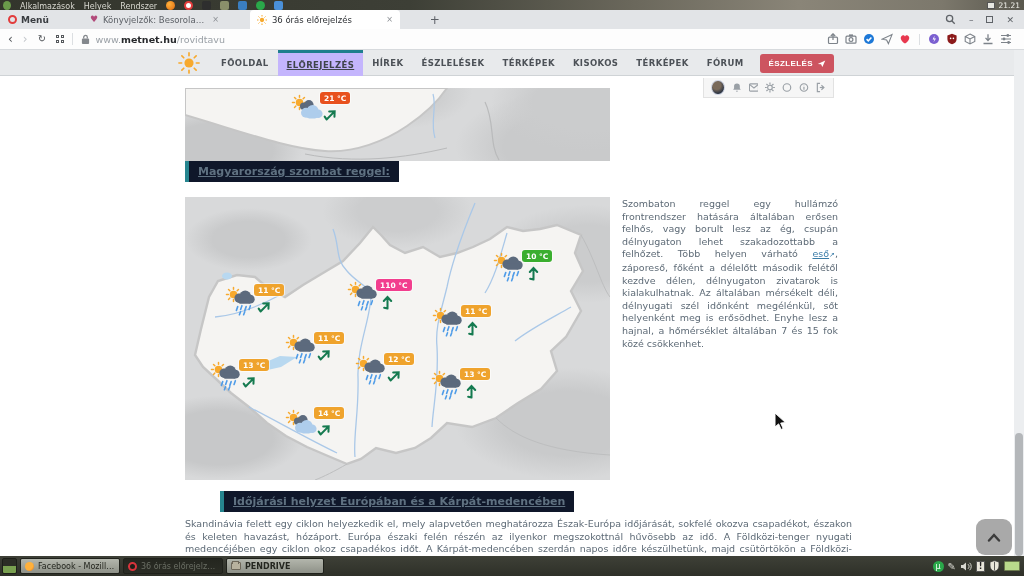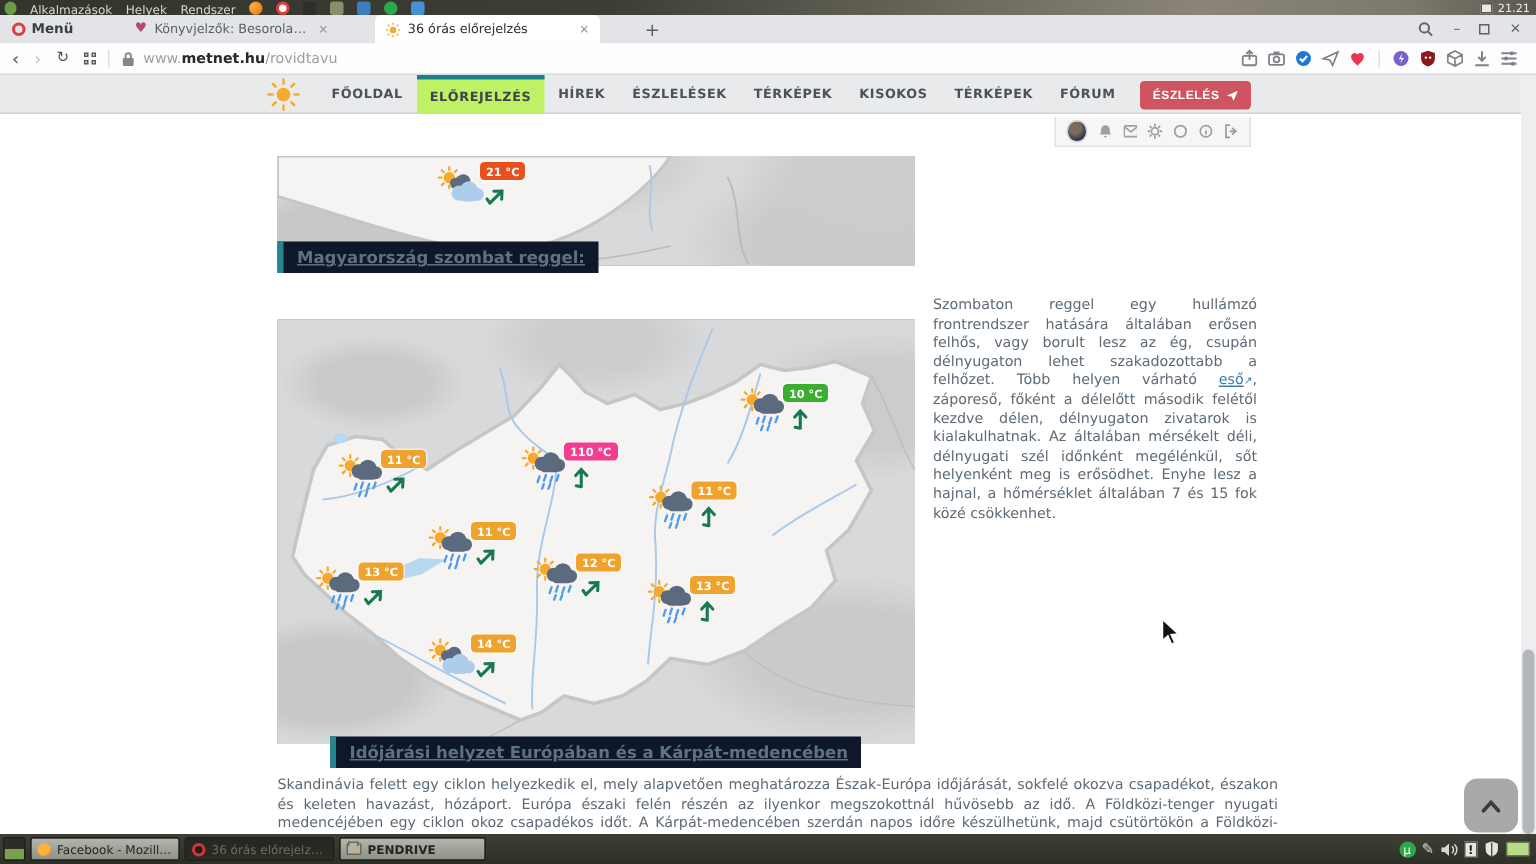--- a/index.html
+++ b/index.html
@@ -50,32 +50,32 @@
   .pscroll { position:absolute; right:0; top:40px; width:10px; height:506px; background:#eceef0; }
   .pthumb { position:absolute; left:1px; width:8px; border-radius:4px; background:#b4b7ba; }
 
   
   .sitenav { position:absolute; left:0; top:0; width:1014px; height:26px; background:#e8eaec;
     border-bottom:1px solid #cfd3d6; }
   .sitenav .wrap { position:absolute; left:178px; top:0; width:656px; height:26px; display:flex; align-items:stretch; }
   .sunlogo { align-self:center; margin-right:12px; }
   .nitem { font-size:8.5px; font-weight:bold; letter-spacing:.4px; color:#4c5157; display:flex; align-items:center;
     padding:0 9px; }
-  .nitem.active { background:#bef264; border-top:3px solid #1e7e8e; color:#3f444a; }
+  .nitem.active { background:#c4b5fd; border-top:3px solid #1e7e8e; color:#3f444a;text-decoration:underline; }
   .obsbtn { margin-left:auto; align-self:center; background:#cd5460; color:#fff; font-size:8px; font-weight:bold;
     letter-spacing:.4px; padding:5px 8px; border-radius:3px; display:flex; align-items:center; gap:4px; border:none;}
 
   
   .userbar { position:absolute; left:703px; top:28px; width:131px; height:20px; background:#f6f6f6;
     border:1px solid #e2e2e2; border-top:none; display:flex; align-items:center; gap:7px; padding:0 7px; }
   .avatar { width:15px; height:15px; border-radius:50%;
     background:radial-gradient(circle at 40% 35%, #7a6a5a 0 35%, #2e3644 70%, #1d2430); border:1px solid #cdd2e0;}
 
   
-  .map { position:absolute; background:#22c55e; overflow:hidden;margin-top:16px; }
+  .map { position:absolute; background:#ec4899; overflow:hidden; }
   .map1 { left:185px; top:38px; width:425px; height:73px; }
   .map2 { left:185px; top:147px; width:425px; height:283px; }
   .map .terrain { position:absolute; inset:0;
     background:
       radial-gradient(ellipse 120px 60px at 8% 85%, #c7c8c9 0 45%, transparent 70%),
       radial-gradient(ellipse 140px 70px at 95% 20%, #cbcccd 0 40%, transparent 70%),
       radial-gradient(ellipse 160px 80px at 90% 80%, #c9cacb 0 40%, transparent 70%),
       radial-gradient(ellipse 100px 50px at 50% 5%, #cccdce 0 40%, transparent 75%),
       radial-gradient(ellipse 90px 45px at 15% 15%, #c9cacb 0 40%, transparent 70%),
       linear-gradient(#d8d9da,#d8d9da); }
@@ -360,21 +360,21 @@
             <path d="M322 36 C315 60 310 80 300 96"></path>
           </g>
           <path d="M74 168 L95 159 112 160 96 170 78 174 Z" fill="#b8d8f0"></path>
           <ellipse cx="42" cy="79" rx="5" ry="3.5" fill="#b8d8f0"></ellipse>
           <g fill="none" stroke="#bdbebf" stroke-width="1">
             <path d="M311 221 C330 240 362 254 425 258"></path>
             <path d="M396 38 C410 62 416 88 425 100"></path>
             <path d="M162 267 C150 274 138 280 130 283"></path>
           </g>
         </svg>
-          <div class="station" style="left: 308px; top: 43px;">
+          <div class="station" style="left: 308px; top: 53px;">
             <svg class="wicon" width="32" height="30" viewBox="0 0 34 32">
               <circle cx="9" cy="9" r="4" fill="#f7a92d"></circle>
               <g stroke="#f7a92d" stroke-width="1.6" stroke-linecap="round">
                 <path d="M9 1.5v2M9 14.5v2M1.5 9h2M14.5 9h2M3.7 3.7l1.4 1.4M12.9 12.9l1.4 1.4M14.3 3.7l-1.4 1.4M5.1 12.9l-1.4 1.4"></path>
               </g>
               <g fill="#5c6a7d">
                 <circle cx="15" cy="13" r="5"></circle>
                 <circle cx="21.5" cy="11" r="6.2"></circle>
                 <circle cx="27" cy="14" r="4.6"></circle>
                 <rect x="14" y="12" width="14" height="7" rx="3"></rect>

